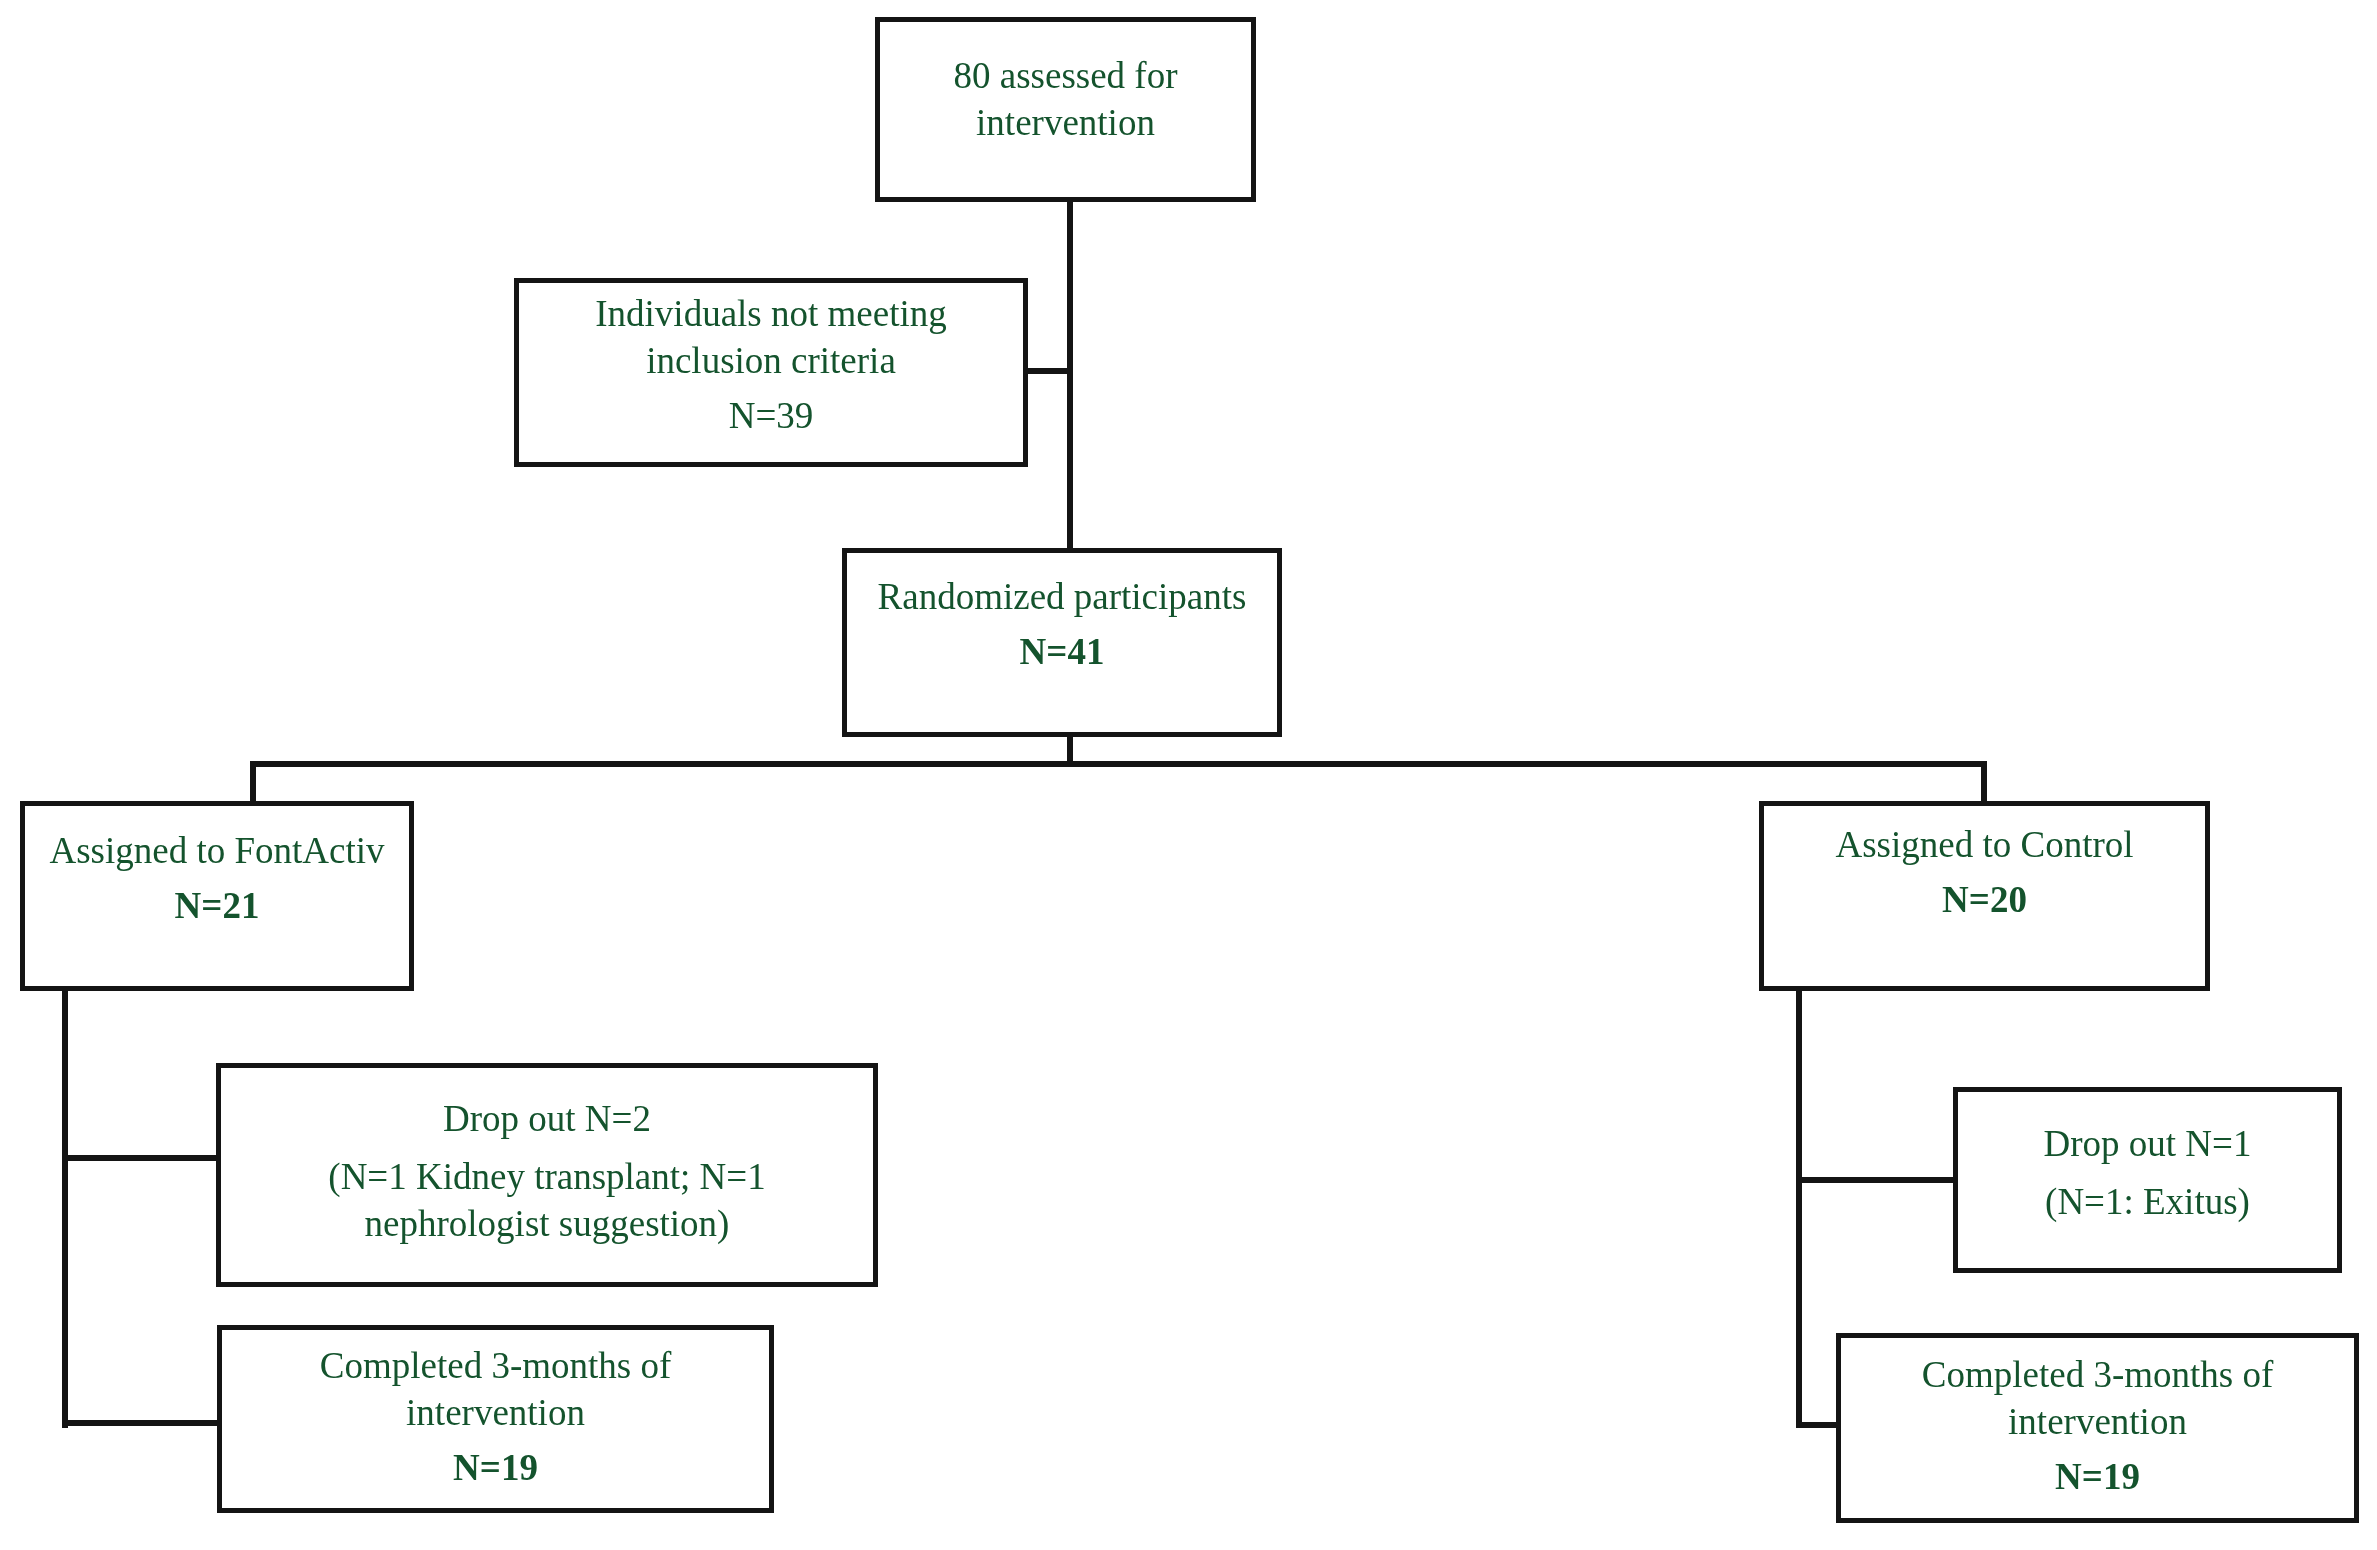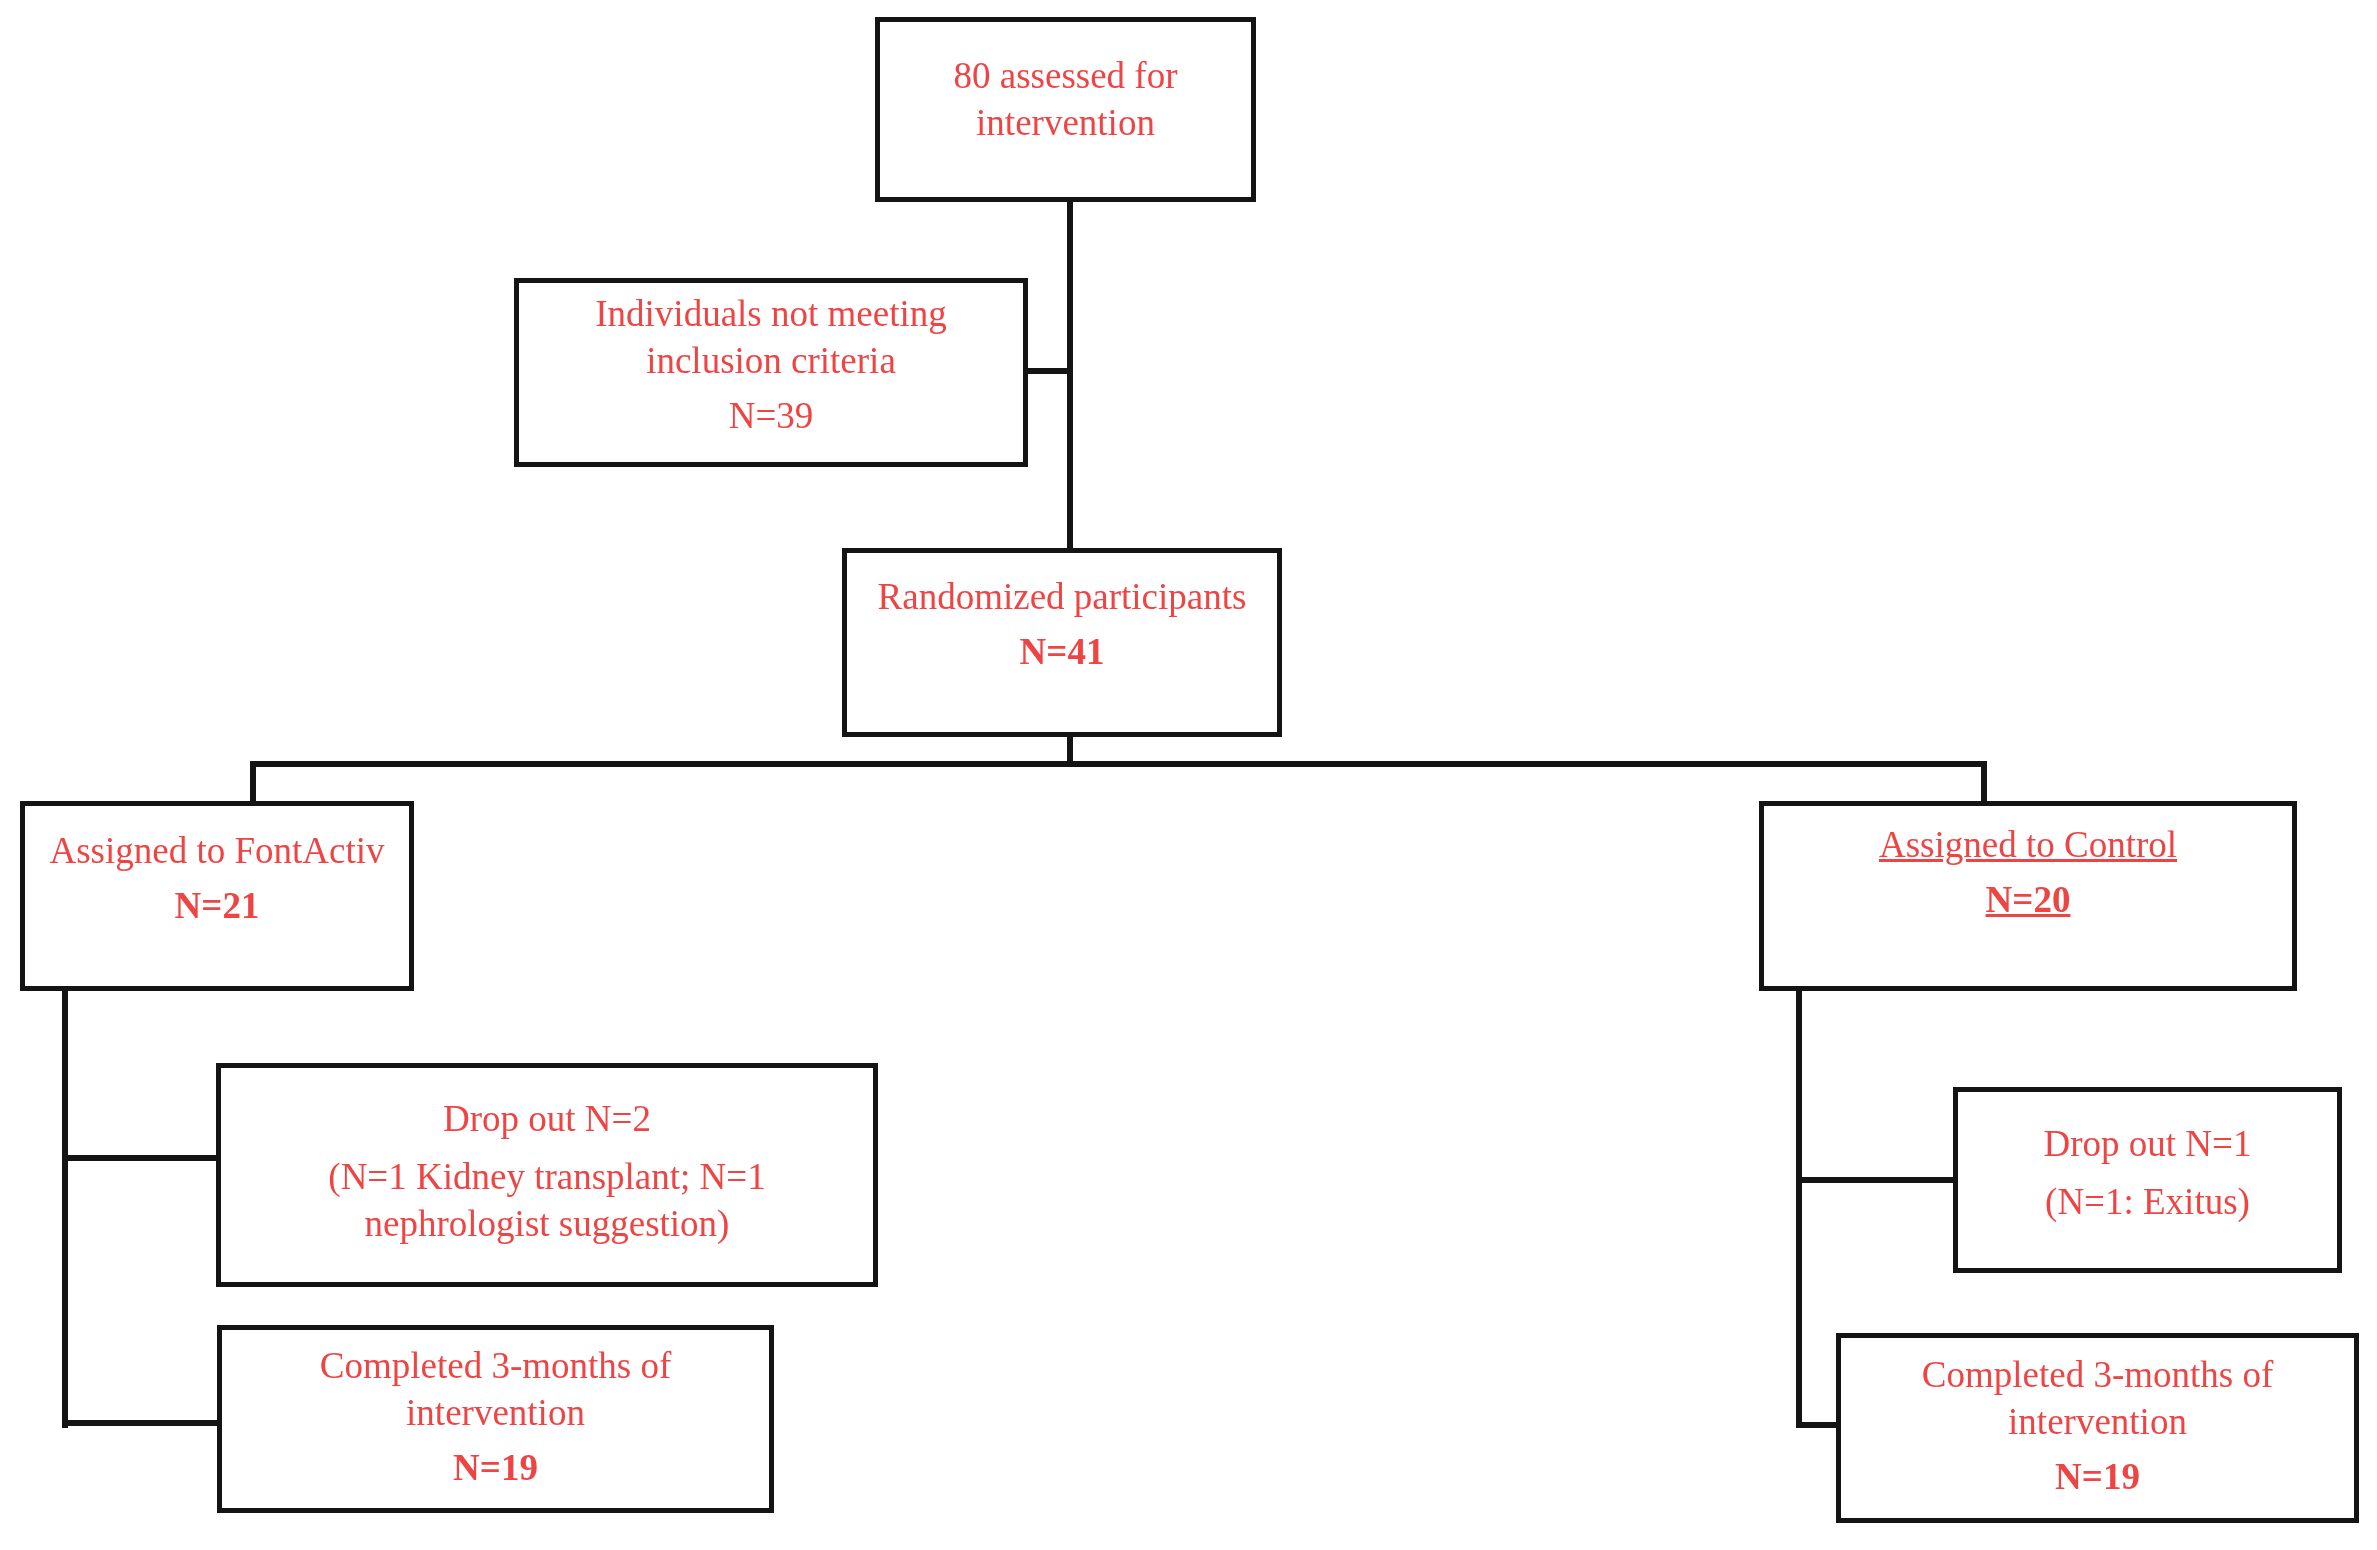--- a/index.html
+++ b/index.html
@@ -6,21 +6,21 @@
     margin: 0;
     padding: 0;
     background: #ffffff;
   }
   #canvas {
     position: relative;
     width: 2377px;
     height: 1550px;
     background: #ffffff;
     font-family: "Liberation Serif", "DejaVu Serif", serif;
-    color: #ef4444;
+    color: #14532d;
     overflow: hidden;
   }
   .box {
     position: absolute;
     border: 5.5px solid #141414;
     background: #ffffff;
     box-sizing: border-box;
     display: flex;
     flex-direction: column;
     align-items: center;
@@ -36,21 +36,21 @@
   .connector {
     position: absolute;
     background: #141414;
     z-index: 1;
   }
   
   #box-assessed   { left: 875px; top: 17.4px;   width: 381px; height: 185px; padding-bottom: 20.6px; }
   #box-notmeeting { left: 514px;  top: 278px;  width: 514px; height: 189px; padding-bottom: 14.2px; text-align: right; }
   #box-randomized { left: 842px; top: 548px;  width: 440px; height: 189px; padding-bottom: 35px; }
   #box-fontactiv  { left: 20px;   top: 801px; width: 394px; height: 190px; padding-bottom: 35px; }
-  #box-control    { left: 1759px; top: 801px; width: 538px; height: 190px; padding-bottom: 47px; text-decoration: underline; }
+  #box-control    { left: 1759px; top: 801px; width: 451px; height: 190px; padding-bottom: 47px; }
   #box-dropout-l  { left: 216px;  top: 1063px; width: 662px; height: 224px; padding-bottom: 6.3px; }
   #box-completed-l{ left: 217px;  top: 1325px; width: 557px; height: 188px; padding-bottom: 3.2px; }
   #box-dropout-r  { left: 1953px; top: 1087px; width: 389px; height: 186px; padding-bottom: 12.7px; }
   #box-completed-r{ left: 1836px; top: 1333px; width: 523px; height: 190px; padding-bottom: 3.2px; }
   #box-dropout-l .nline, #box-dropout-r .nline { margin-top: 11px; }
 </style>
 </head>
 <body>
 
 <div id="canvas">

